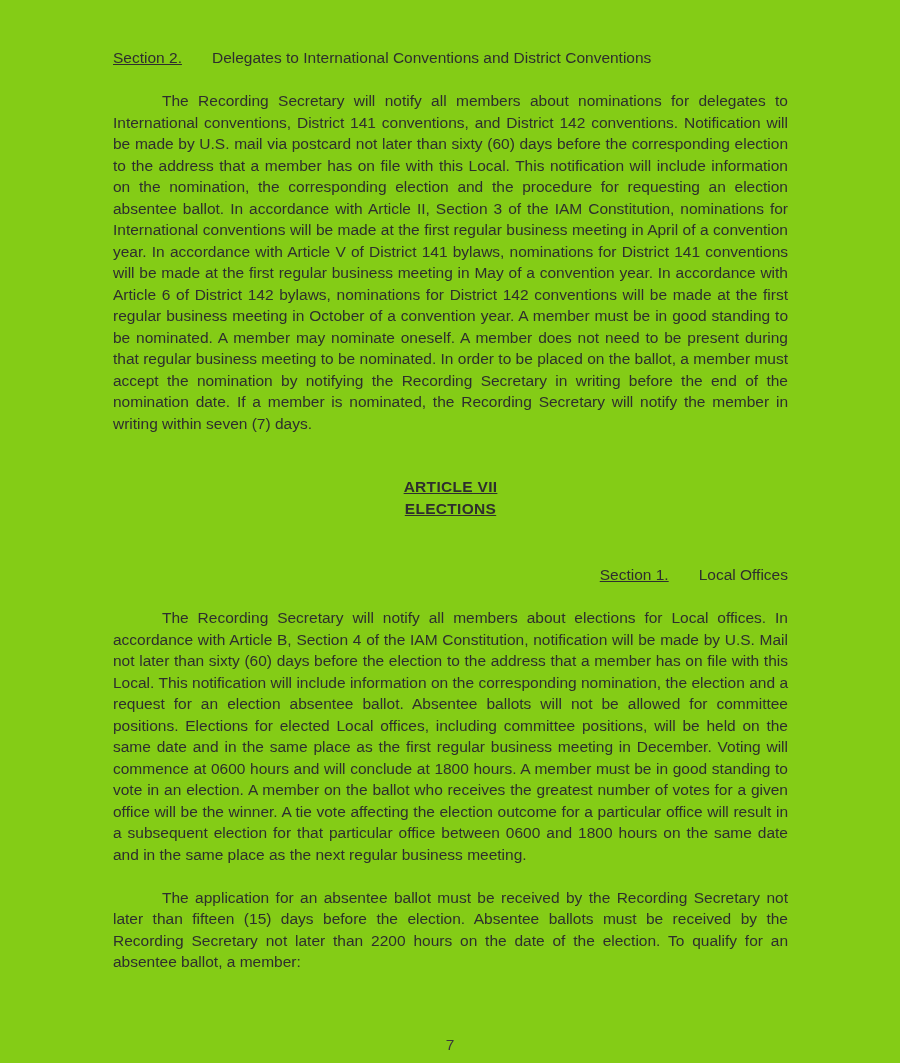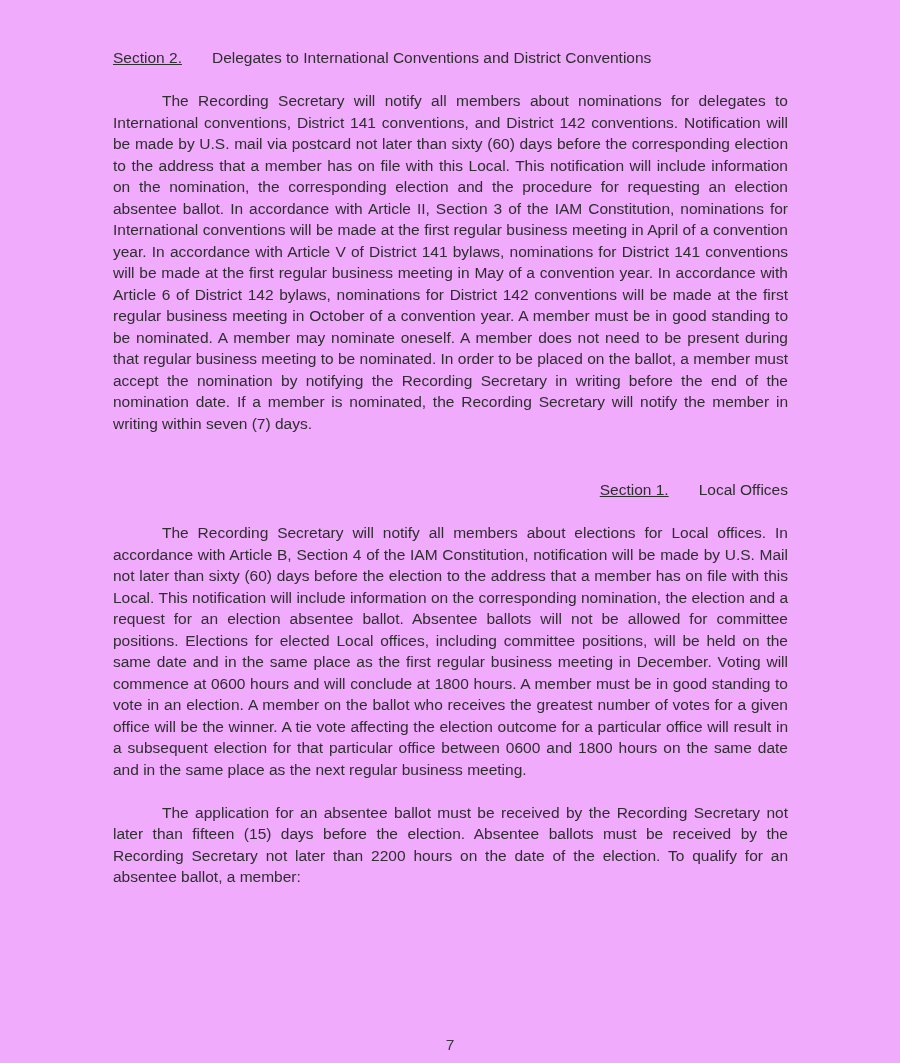--- a/index.html
+++ b/index.html
@@ -4,21 +4,21 @@
 <style>
   html, body {
     margin: 0;
     padding: 0;
     background: #ffffff;
   }
   .page {
     position: relative;
     width: 900px;
     height: 1063px;
-    background: #f0abfc;
+    background: #84cc16;
     overflow: hidden;
     font-family: "Liberation Sans", sans-serif;
     color: #2e2e2e;
     font-size: 15.5px;
     line-height: 21.5px;
   }
   .content {
     position: absolute;
     left: 113px;
     top: 47px;
@@ -65,20 +65,22 @@
 <div class="page">
   <div class="content">
 
     <div class="sec-heading">
       <span class="sec-label">Section 2.</span><span>Delegates to International Conventions and District Conventions</span>
     </div>
 
     <p class="para">The Recording Secretary will notify all members about nominations for delegates to International conventions, District 141 conventions, and District 142 conventions. Notification will be made by U.S. mail via postcard not later than sixty (60) days before the corresponding election to the address that a member has on file with this Local. This notification will include information on the nomination, the corresponding election and the procedure for requesting an election absentee ballot. In accordance with Article II, Section 3 of the IAM Constitution, nominations for International conventions will be made at the first regular business meeting in April of a convention year. In accordance with Article V of District 141 bylaws, nominations for District 141 conventions will be made at the first regular business meeting in May of a convention year. In accordance with Article 6 of District 142 bylaws, nominations for District 142 conventions will be made at the first regular business meeting in October of a convention year. A member must be in good standing to be nominated. A member may nominate oneself. A member does not need to be present during that regular business meeting to be nominated. In order to be placed on the ballot, a member must accept the nomination by notifying the Recording Secretary in writing before the end of the nomination date. If a member is nominated, the Recording Secretary will notify the member in writing within seven (7) days.</p>
 
     <div class="article-heading">
+      <div><span class="art-line">ARTICLE VII</span></div>
+      <div><span class="art-line">ELECTIONS</span></div>
     </div>
 
     <div class="sec-heading section1-heading">
       <span class="sec-label">Section 1.</span><span>Local Offices</span>
     </div>
 
     <p class="para">The Recording Secretary will notify all members about elections for Local offices. In accordance with Article B, Section 4 of the IAM Constitution, notification will be made by U.S. Mail not later than sixty (60) days before the election to the address that a member has on file with this Local. This notification will include information on the corresponding nomination, the election and a request for an election absentee ballot. Absentee ballots will not be allowed for committee positions. Elections for elected Local offices, including committee positions, will be held on the same date and in the same place as the first regular business meeting in December. Voting will commence at 0600 hours and will conclude at 1800 hours. A member must be in good standing to vote in an election. A member on the ballot who receives the greatest number of votes for a given office will be the winner. A tie vote affecting the election outcome for a particular office will result in a subsequent election for that particular office between 0600 and 1800 hours on the same date and in the same place as the next regular business meeting.</p>
 
     <p class="para">The application for an absentee ballot must be received by the Recording Secretary not later than fifteen (15) days before the election. Absentee ballots must be received by the Recording Secretary not later than 2200 hours on the date of the election. To qualify for an absentee ballot, a member:</p>
 

